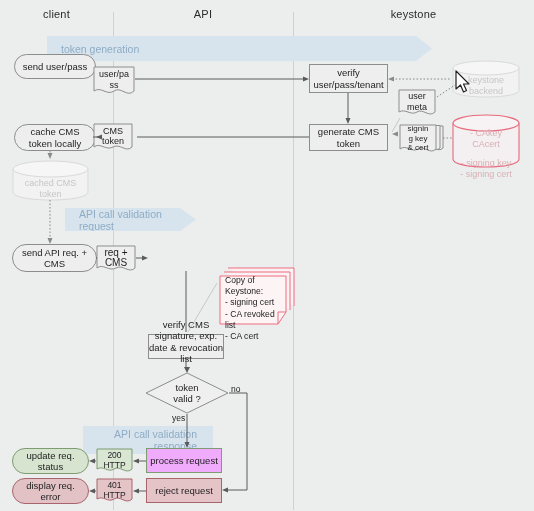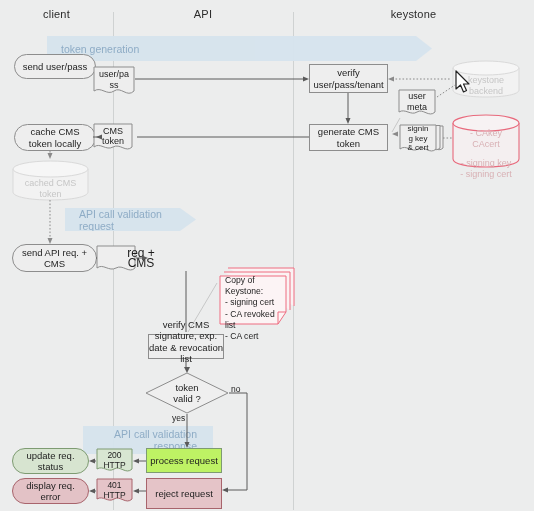--- a/index.html
+++ b/index.html
@@ -38,21 +38,21 @@
 
   
   .node{position:absolute;box-sizing:border-box;
         display:flex;align-items:center;justify-content:center;
         text-align:center;font-size:9.5px;line-height:11.5px;color:#1d1d1d;}
 
   .rect{background:#eeeeee;border:1px solid #8d8d8d;}
   .rounded{background:#eeeeee;border:1px solid #8d8d8d;border-radius:16px;}
   .rounded.green{background:#d7e4d0;border-color:#7e9b72;}
   .rounded.red{background:#e3c2c6;border-color:#a8646c;}
-  .rect.green{background:#bef264;border-color:#7e9b72;}
+  .rect.green{background:#f0abfc;border-color:#7e9b72;}
   .rect.red{background:#e5c4c8;border-color:#a8646c;}
 
   
   .doc{position:absolute;box-sizing:border-box;}
   .doc svg{position:absolute;left:0;top:0;overflow:visible;}
   .doc .dlabel{
     position:absolute;left:0;top:0;width:100%;height:100%;
     display:flex;align-items:center;justify-content:center;
     text-align:center;font-size:9px;line-height:10.5px;color:#1d1d1d;
     box-sizing:border-box;padding:1px 2px 4px 2px;
@@ -214,21 +214,21 @@
 token</div>
   </div>
 
   <div class="node rounded" style="left:12px;top:244px;width:85px;height:28px;white-space:pre-line;">send API req. +
 CMS</div>
 
   <div class="doc" style="left:96px;top:245px;width:40px;height:28px;">
     <svg width="40" height="30" viewBox="0 0 40 30">
       <path d="M1,1 L39,1 L39,23 C33,29 27,19 20,23 C13,27 7,18 1,23 Z" fill="#eeeeee" stroke="#8d8d8d" stroke-width="1"></path>
     </svg>
-    <div class="dlabel" style="white-space:pre-line;font-size:12px;line-height:10px;margin-left:25px;">req +
+    <div class="dlabel" style="white-space:pre-line;font-size:10px;line-height:10px;">req +
 CMS</div>
   </div>
 
 
   <div class="note" style="left:216px;top:266px;width:75px;height:54px;">
     <svg width="80" height="62" viewBox="0 0 80 62">
       <path d="M12,2 L78,2 L78,40" fill="#fbf2f3" stroke="#ee6d80" stroke-width="1"></path>
       <path d="M8,6 L74,6 L74,44" fill="#fbf2f3" stroke="#ee6d80" stroke-width="1"></path>
       <path d="M4,10 L70,10 L70,46 L62,58 L4,58 Z" fill="#fcf4f5" stroke="#ee6d80" stroke-width="1"></path>
       <path d="M70,46 L62,46 L62,58" fill="none" stroke="#ee6d80" stroke-width="1"></path>
@@ -255,21 +255,21 @@
       <span>token</span>
       <span>valid ?</span>
     </div>
   </div>
 
   <div class="edge-label" style="left:231px;top:384px;">no</div>
   <div class="edge-label" style="left:172px;top:413px;">yes</div>
 
   <div class="node rect green" style="left:146px;top:448px;width:76px;height:25px;">process request</div>
 
-  <div class="node rect red" style="left:146px;top:478px;width:76px;height:31px;">reject request</div>
+  <div class="node rect red" style="left:146px;top:478px;width:76px;height:25px;">reject request</div>
 
   <div class="doc" style="left:96px;top:448px;width:37px;height:26px;">
     <svg width="37" height="28" viewBox="0 0 37 28">
       <path d="M1,1 L36,1 L36,21 C30,27 24,17 18,21 C12,25 7,17 1,21 Z" fill="#d8e6d2" stroke="#7e9b72" stroke-width="1"></path>
     </svg>
     <div class="dlabel" style="white-space:pre-line;font-size:8.5px;line-height:10px;">200
 HTTP</div>
   </div>
 
   <div class="doc" style="left:96px;top:478px;width:37px;height:26px;">

